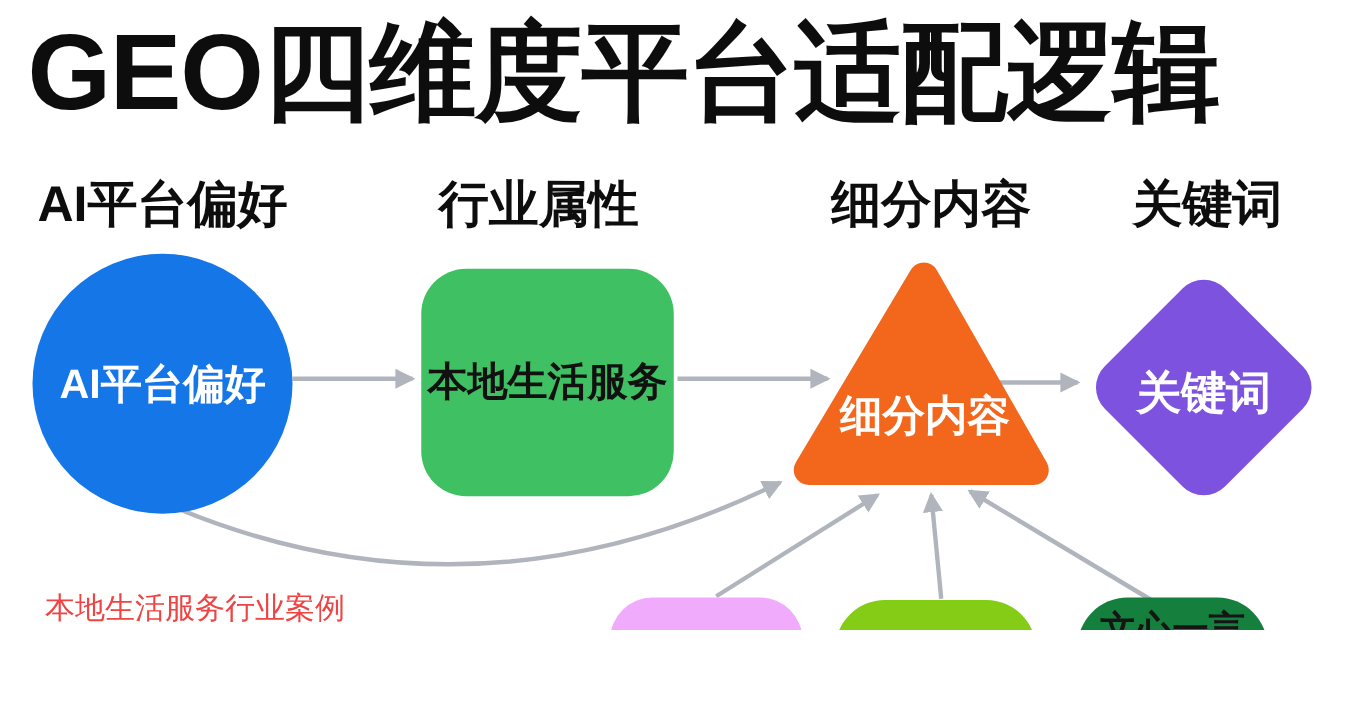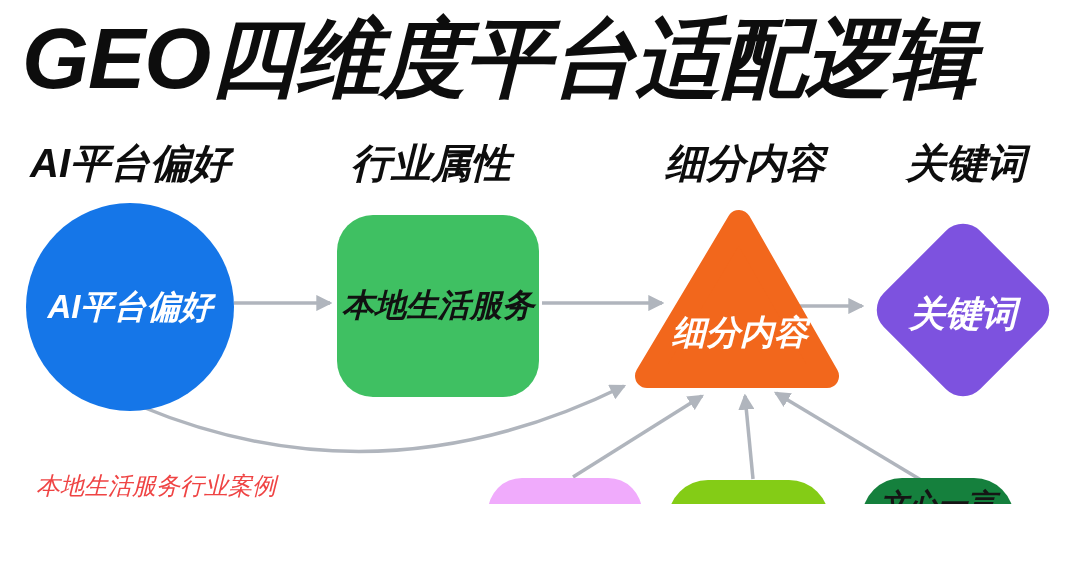--- a/index.html
+++ b/index.html
@@ -1,18 +1,18 @@
 <!DOCTYPE html>
 <html><head>
 <meta charset="utf-8">
 <style>
   html,body{margin:0;padding:0;}
   #canvas{
     position:relative;width:1080px;height:504px;background:#ffffff;
-    overflow:hidden;font-family:"Liberation Sans","DejaVu Sans",sans-serif;font-style:italic;
+    overflow:hidden;font-family:"Liberation Sans","DejaVu Sans",sans-serif;
   }
   .abs{position:absolute;}
   #title{
     left:22px;top:0px;width:1045px;font-size:86px;font-weight:900;
     color:#0d0d0d;letter-spacing:-1px;line-height:116px;white-space:nowrap;
   }
   .col-header{
     top:136px;font-size:40px;font-weight:800;color:#0d0d0d;
     text-align:center;white-space:nowrap;
   }

